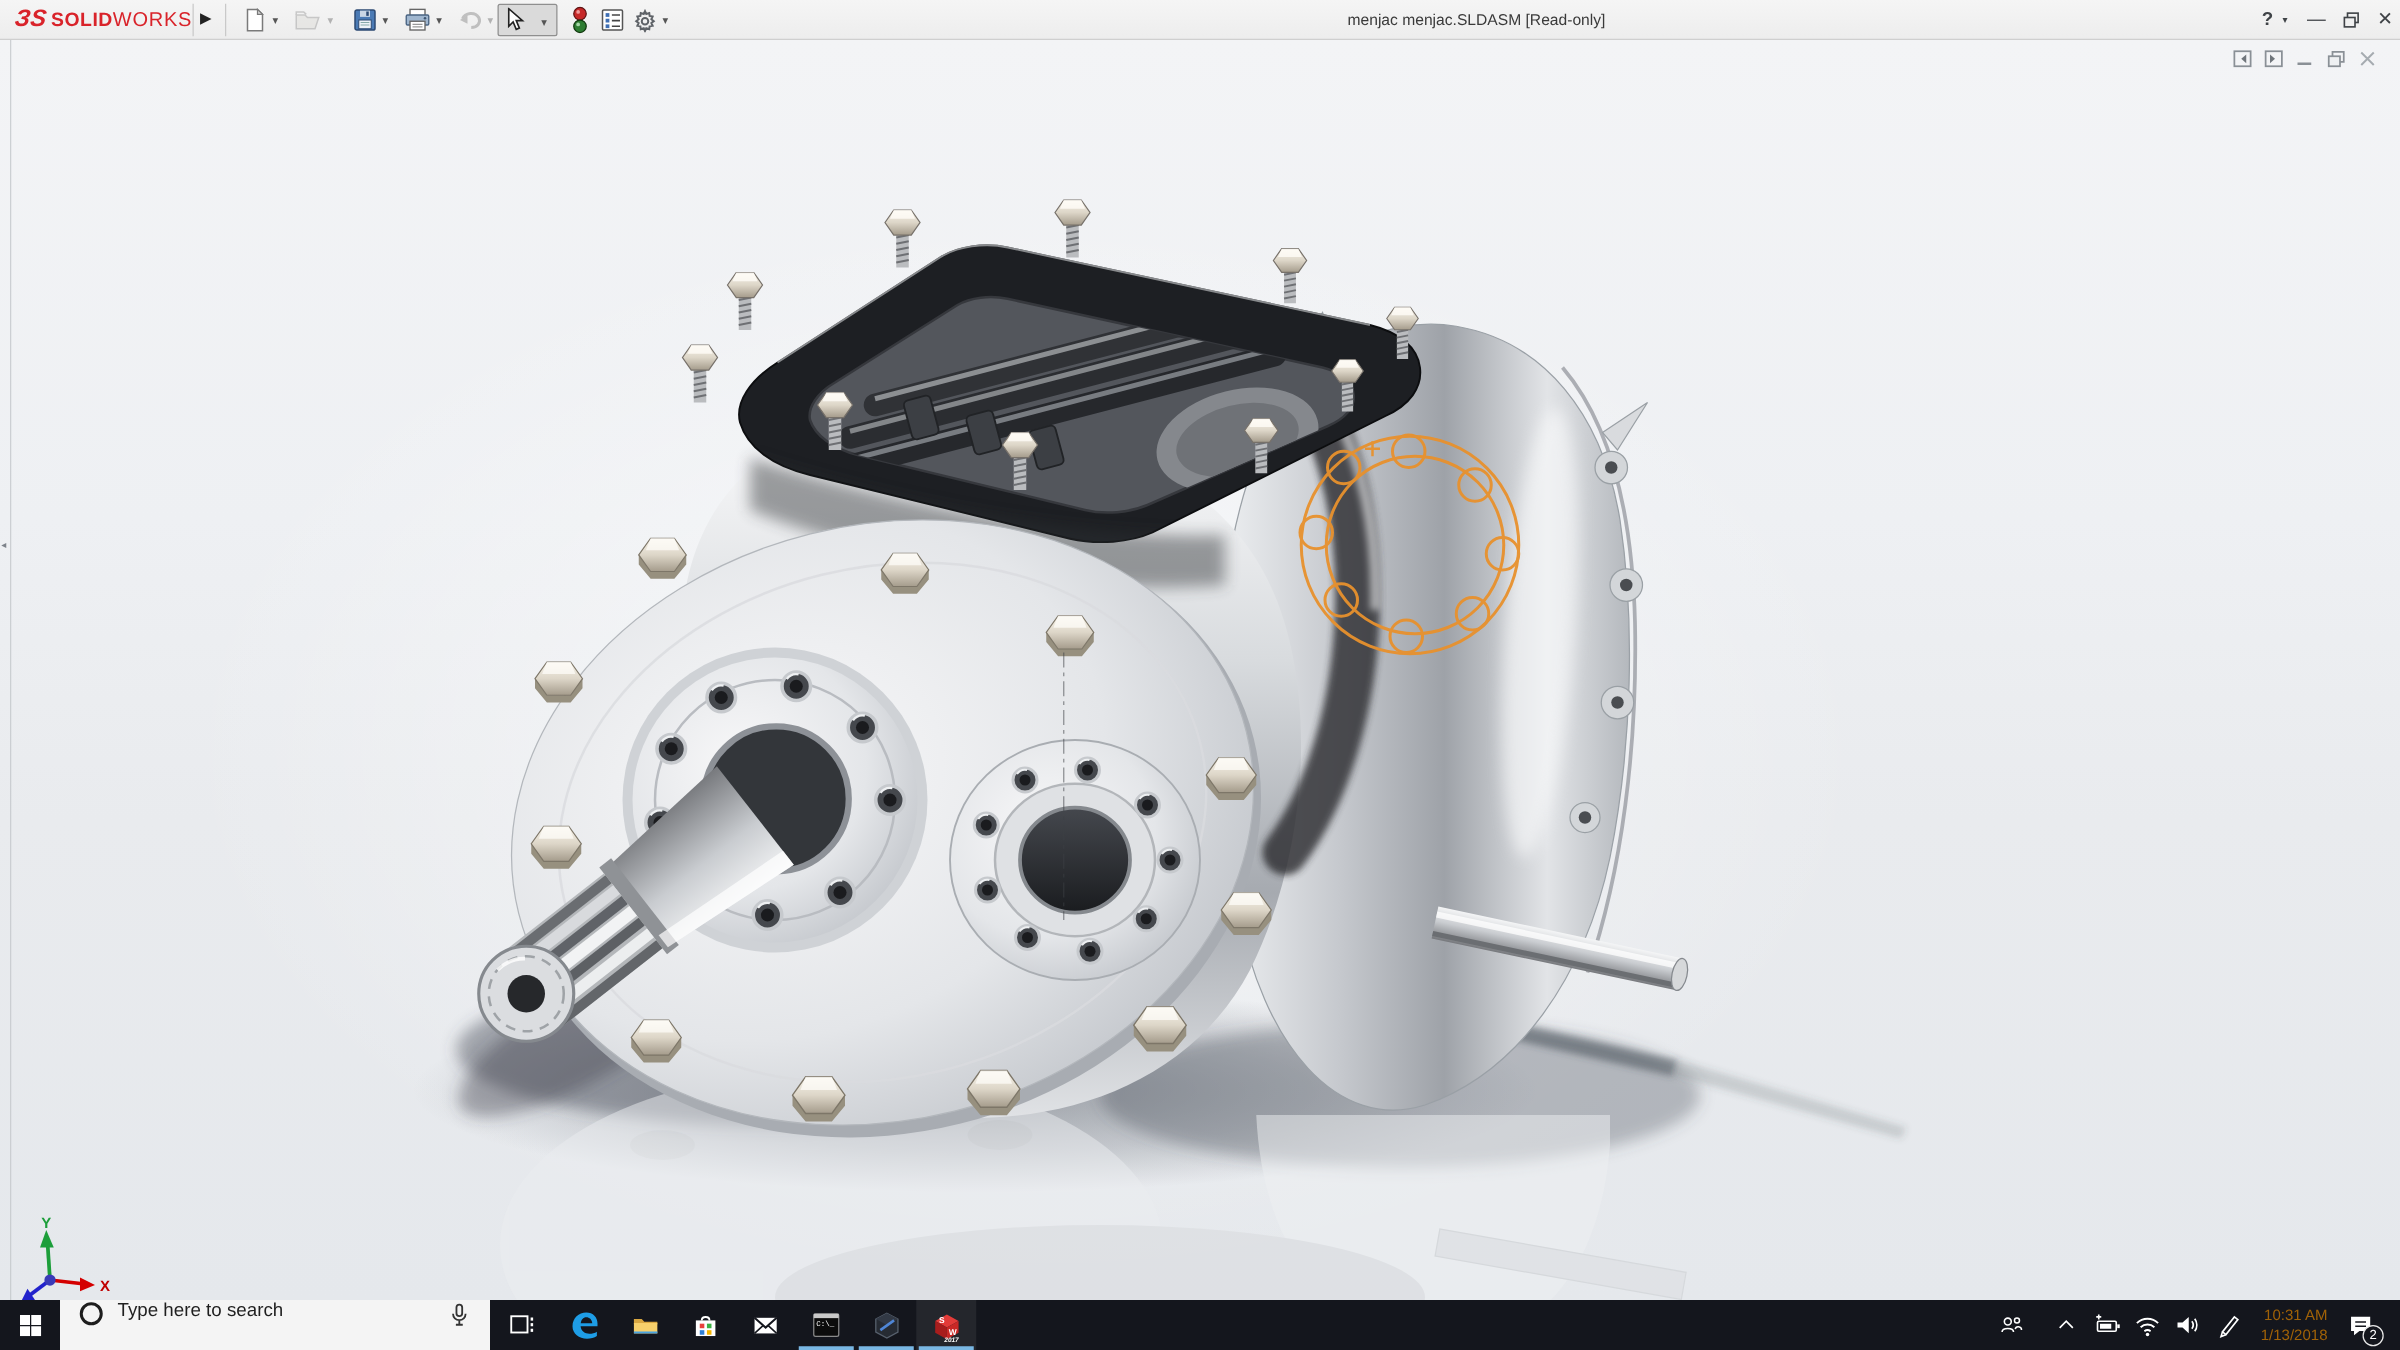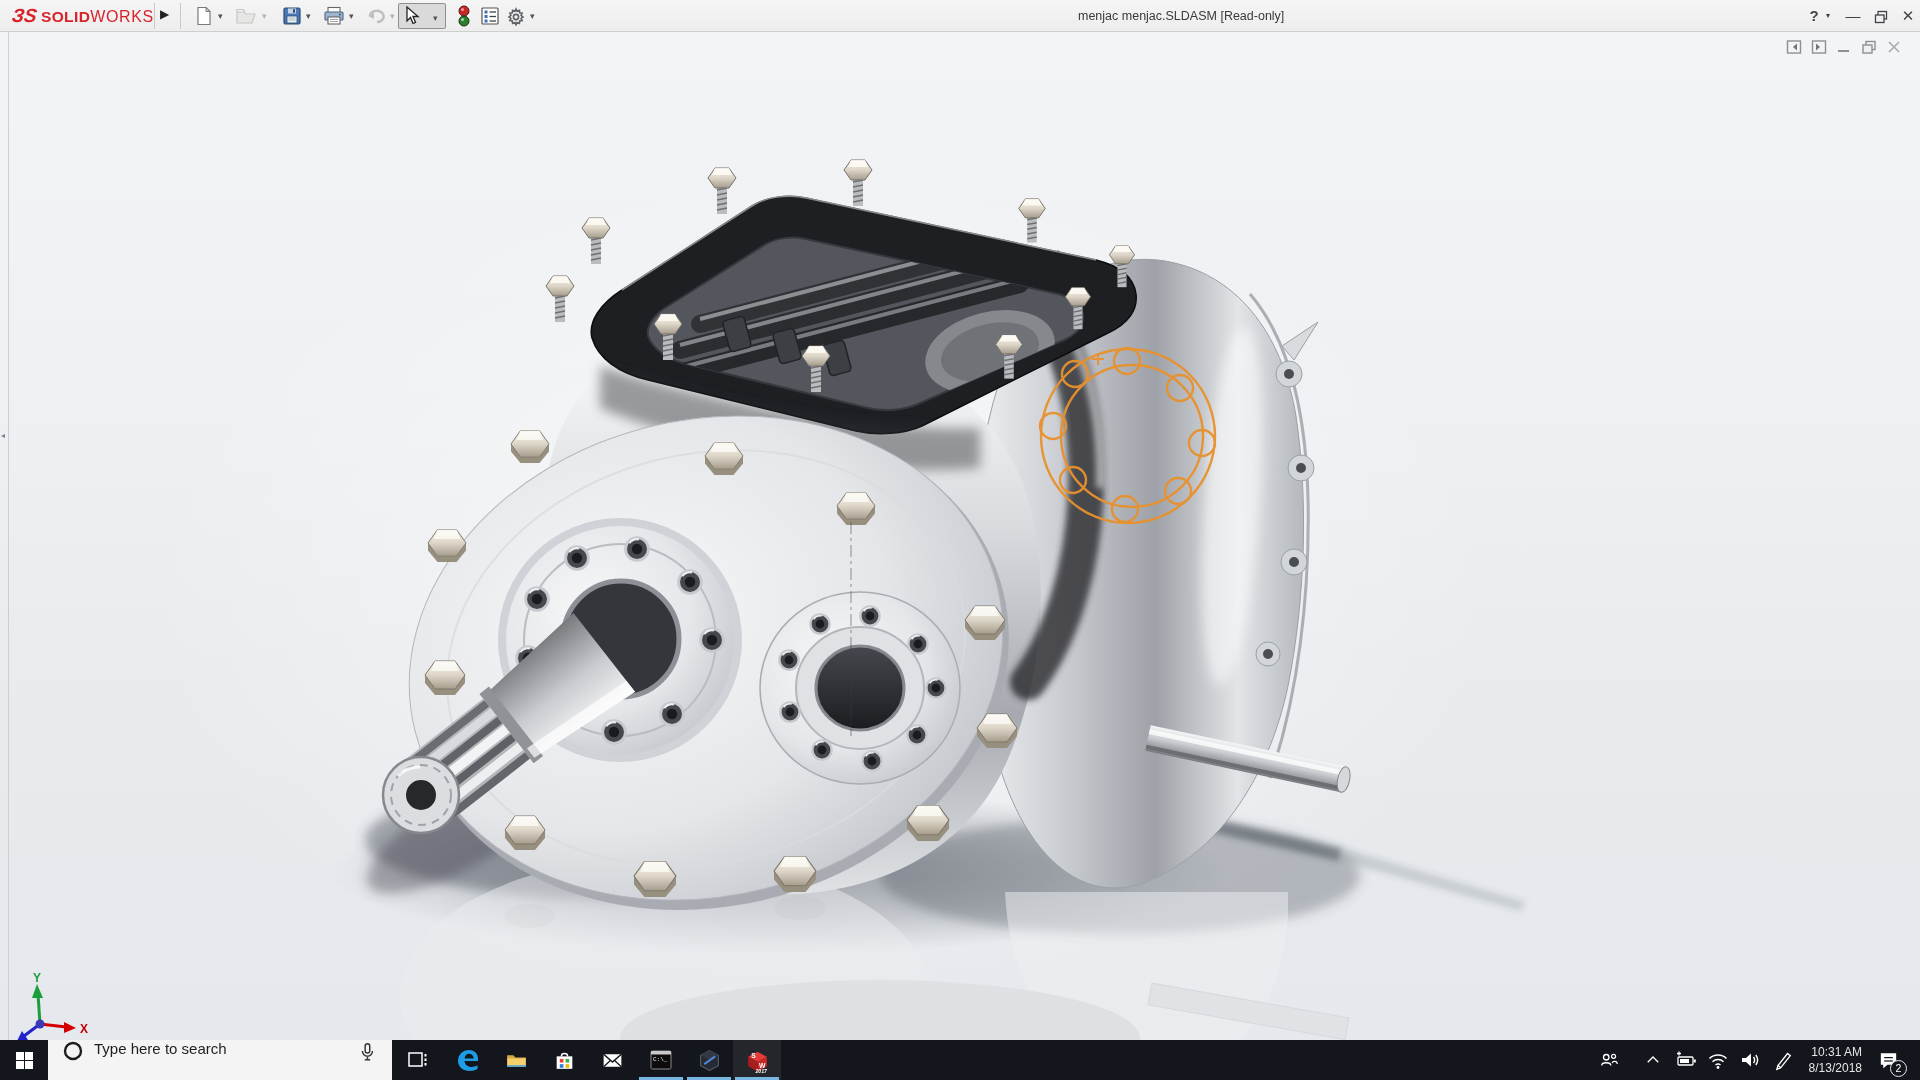--- a/index.html
+++ b/index.html
@@ -27,21 +27,21 @@
   .model-layer{position:absolute;top:0;left:0;width:1920px;height:1080px;z-index:2}
   
   .taskbar{position:absolute;bottom:0;left:0;width:1920px;height:40px;background:#14161d;z-index:60;display:block}
   .startbtn{position:absolute;left:0;top:0;width:48px;height:40px;display:flex;align-items:center;justify-content:center}
   .searchbox{position:absolute;left:48px;top:0;width:344px;height:40px;background:#f4f4f4;display:flex;align-items:flex-start}
   .search-text{font-size:15px;color:#1f1f1f;margin-left:10px;flex:1}
   .taskicon{position:absolute;top:0;width:48px;height:40px;display:flex;align-items:center;justify-content:center}
   .underline{position:absolute;bottom:0;height:3px;width:44px;background:#79b7e3}
   .active-cell{background:rgba(255,255,255,.07)}
   .trayicon{position:absolute;top:0;width:30px;height:40px;display:flex;align-items:center;justify-content:center}
-  .clock{position:absolute;left:1788px;top:4px;width:74px;text-align:right;color:#e5e5e5;font-size:12px;line-height:16px}
+  .clock{position:absolute;left:1788px;top:4px;width:74px;text-align:right;color:#a16207;font-size:12px;line-height:16px}
   .badge{position:absolute;left:1890px;top:1060px;width:17px;height:17px;border:1.5px solid #e8e8e8;border-radius:50%;background:#14161d;color:#fff;font-size:10.5px;text-align:center;line-height:15px;z-index:70}
 </style>
 </head>
 <body>
 
 <div class="viewport">
   <svg class="model-layer" viewBox="0 32 1920 1008" width="1920" height="1008">
     <defs>
       <linearGradient id="gSteel" x1="0" y1="0" x2="0" y2="1">
         <stop offset="0" stop-color="#fbfbfc"></stop>
@@ -563,21 +563,21 @@
       </svg>
   </div>
   <div class="trayicon" style="left:1768px">
     <svg width="24" height="24" viewBox="0 0 24 24">
         <path d="M7,17.5 L16.5,5.5 l2.8,2.2 L9.8,19.7 Z" fill="none" stroke="#fff" stroke-width="1.3"></path>
         <path d="M7,17.5 l-1.2,3.8 3.9,-1.5" fill="none" stroke="#fff" stroke-width="1.3"></path>
       </svg>
   </div>
   <div class="clock">
     <div>10:31 AM</div>
-    <div>8/13/2018</div>
+    <div>1/13/2018</div>
   </div>
   <div class="trayicon" style="left:1870px;width:36px">
     <svg width="23" height="23" viewBox="0 0 24 24">
         <path d="M4,4.5 h16 v12 h-9 l-4.5,3.5 v-3.5 h-2.5 Z" fill="#fff"></path>
         <line x1="7.5" y1="9" x2="16.5" y2="9" stroke="#14161d" stroke-width="1.3"></line>
         <line x1="7.5" y1="12.5" x2="16.5" y2="12.5" stroke="#14161d" stroke-width="1.3"></line>
       </svg>
   </div>
 </div>
 <div class="badge">2</div>

